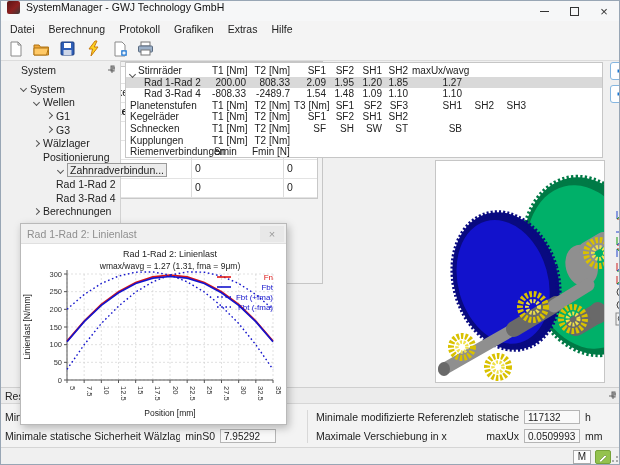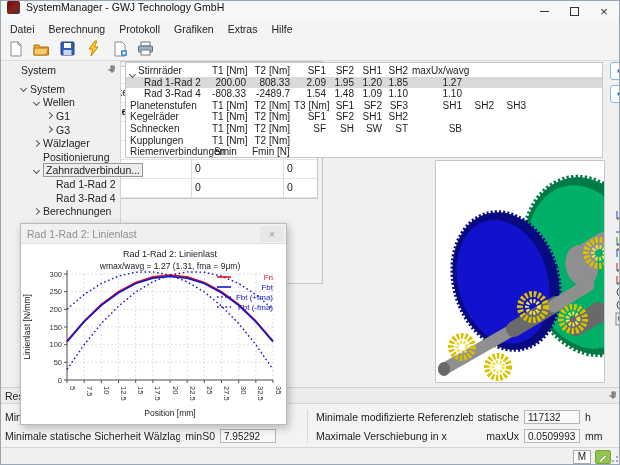--- a/index.html
+++ b/index.html
@@ -187,21 +187,21 @@
           <span class="tree-label">G3</span>
         </div>
         <div class="tree-item" style="padding-left: 17px;">
           <span class="chev right"></span>
           <span class="tree-label">Wälzlager</span>
         </div>
         <div class="tree-item" style="padding-left: 17px;">
           <span class="chev none"></span>
           <span class="tree-label">Positionierung</span>
         </div>
-        <div class="tree-item selected" style="padding-left: 17px;">
+        <div class="tree-item selected" style="padding-left: 17px; margin-left: 24px;">
           <span class="chev down"></span>
           <span class="tree-label">Zahnradverbindun...</span>
         </div>
         <div class="tree-item" style="padding-left: 30px;">
           <span class="chev none"></span>
           <span class="tree-label">Rad 1-Rad 2</span>
         </div>
         <div class="tree-item" style="padding-left: 30px;">
           <span class="chev none"></span>
           <span class="tree-label">Rad 3-Rad 4</span>

